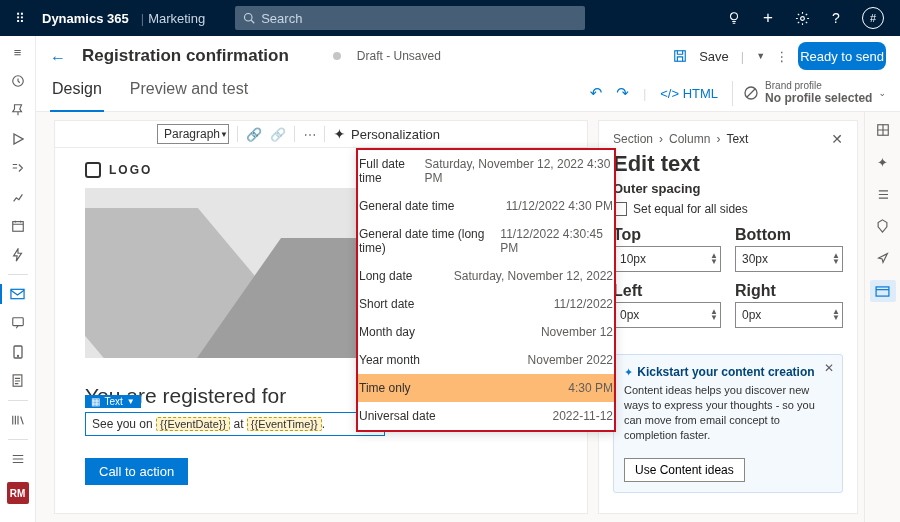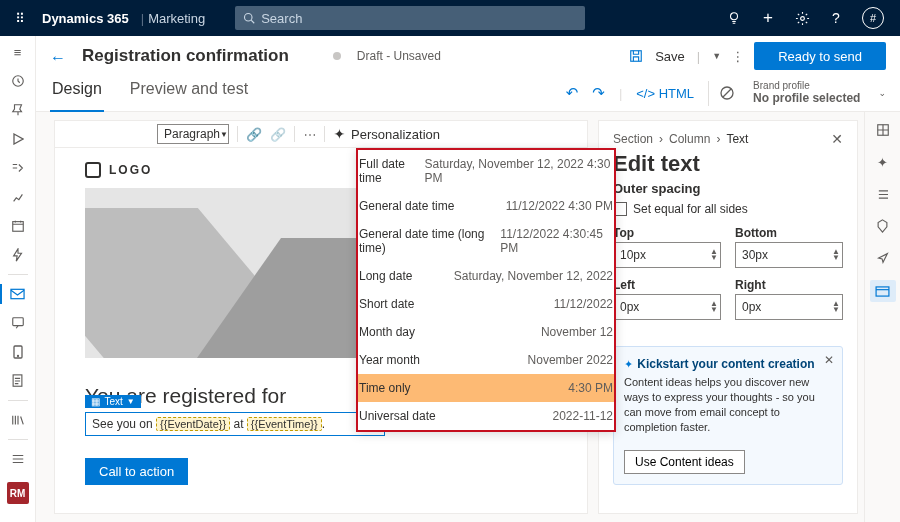--- a/index.html
+++ b/index.html
@@ -23,28 +23,28 @@
 
   .main{flex:1;display:flex;flex-direction:column;min-width:0}
   .cmdrow{height:40px;display:flex;align-items:center;padding:0 14px;gap:12px;border-bottom:none}
   .backarr{color:#0078d4;font-size:16px;margin-right:4px}
   .pagetitle{font-size:17px;font-weight:600}
   .status-dot{width:8px;height:8px;border-radius:50%;background:#c8c6c4;display:inline-block;margin-right:4px}
   .status-txt{color:#605e5c;font-size:12px}
   .cmd-right{margin-left:auto;display:flex;align-items:center;gap:10px}
   .save-link{color:#323130;font-size:13px;display:flex;align-items:center;gap:12px}
   .kebab{color:#605e5c}
-  .ready-btn{background:#0078d4;color:#fff;border:none;height:28px;padding:0 24px;font-size:13px;border-radius:2px}
+  .ready-btn{background:#0078d4;color:#fff;border:none;height:28px;padding:0 2px;font-size:13px;border-radius:8px}
 
   .tabrow{height:36px;display:flex;align-items:center;padding:0 14px;border-bottom:1px solid #edebe9}
   .tab{padding:0 2px 8px;margin-right:24px;font-size:16px;color:#605e5c;border-bottom:2px solid transparent;height:36px;display:flex;align-items:center}
   .tab.active{color:#323130;border-bottom:2px solid #0078d4;font-weight:400}
   .tab-right{margin-left:auto;display:flex;align-items:center;gap:14px;font-size:13px;color:#605e5c}
   .undo,.redo{color:#0078d4;font-size:15px}
-  .brandprof{display:flex;align-items:center;gap:18px;border-left:1px solid #e1dfdd;padding-left:10px}
+  .brandprof{display:flex;align-items:center;gap:6px;border-left:1px solid #e1dfdd;padding-left:10px}
   .brandprof .lbl{font-size:10px;color:#605e5c;line-height:1}
   .brandprof .val{font-size:12px;font-weight:600;line-height:1.2}
 
   .workarea{flex:1;display:flex;background:#faf9f8;min-height:0}
   .canvas-col{flex:1;padding:8px 10px 8px 18px;min-width:0;position:relative}
   .rightrail{width:36px;border-left:1px solid #edebe9;display:flex;flex-direction:column;align-items:center;padding-top:8px;gap:12px}
   .rightrail .ri{width:20px;height:20px;color:#605e5c;display:flex;align-items:center;justify-content:center}
   .rightrail .ri.active{color:#0078d4;background:#deecf9;width:26px;height:22px;border-radius:2px}
 
   .toolbar{height:28px;background:#fff;border:1px solid #edebe9;display:flex;align-items:center;padding:0 6px;gap:8px}
@@ -75,21 +75,21 @@
 
   
   .sidepanel{width:260px;background:#fff;border:1px solid #edebe9;margin:8px 6px 8px 0;padding:10px 14px;display:flex;flex-direction:column}
   .bcrumb{font-size:12px;color:#605e5c;display:flex;align-items:center;gap:6px}
   .bcrumb .last{color:#323130}
   .sp-title{font-size:22px;font-weight:600;margin:4px 0 4px}
   .sp-sub{font-size:13px;font-weight:600;margin-bottom:6px}
   .cb-row{display:flex;align-items:center;gap:6px;font-size:12px;margin-bottom:10px}
   .cb{width:14px;height:14px;border:1px solid #605e5c}
   .sp-grid{display:grid;grid-template-columns:1fr 1fr;gap:10px 14px}
-  .fld-l{font-size:12px;font-weight:600}
+  .fld-l{font-size:16px;font-weight:600}
   .spinput{height:26px;border:1px solid #8a8886;display:flex;align-items:center;padding:0 2px 0 6px;font-size:12px;margin-top:2px}
   .spinput .arrows{margin-left:auto;display:flex;flex-direction:column;line-height:6px;font-size:8px;color:#605e5c}
   .ideas{border:1px solid #cde0f6;background:#f4f9fe;border-radius:3px;margin-top:26px;padding:10px;position:relative;font-size:11px;color:#323130}
   .ideas .star{color:#0078d4;margin-right:4px}
   .ideas .hd{font-weight:600;color:#004578;font-size:12px}
   .ideas .close{position:absolute;top:6px;right:8px;color:#605e5c;font-size:12px}
   .ideas-btn{background:#fff;border:1px solid #8a8886;padding:4px 10px;font-size:12px;margin-top:16px}
   .sp-close{margin-left:auto;color:#605e5c;font-size:14px}
   svg{display:block}
 </style>

